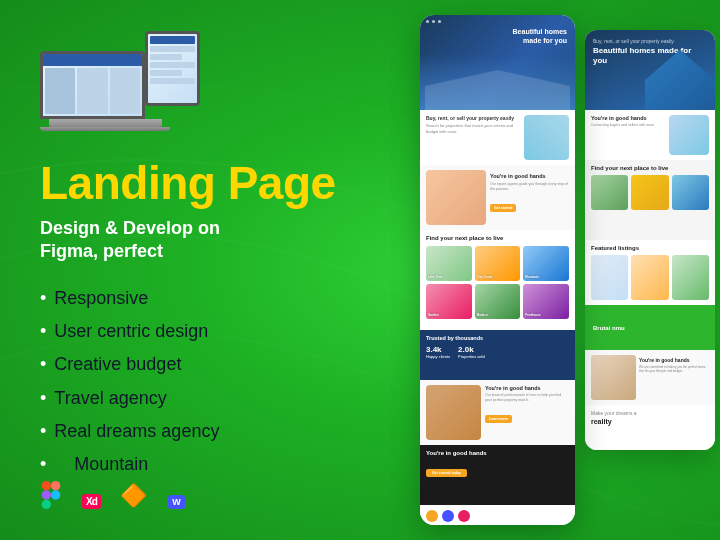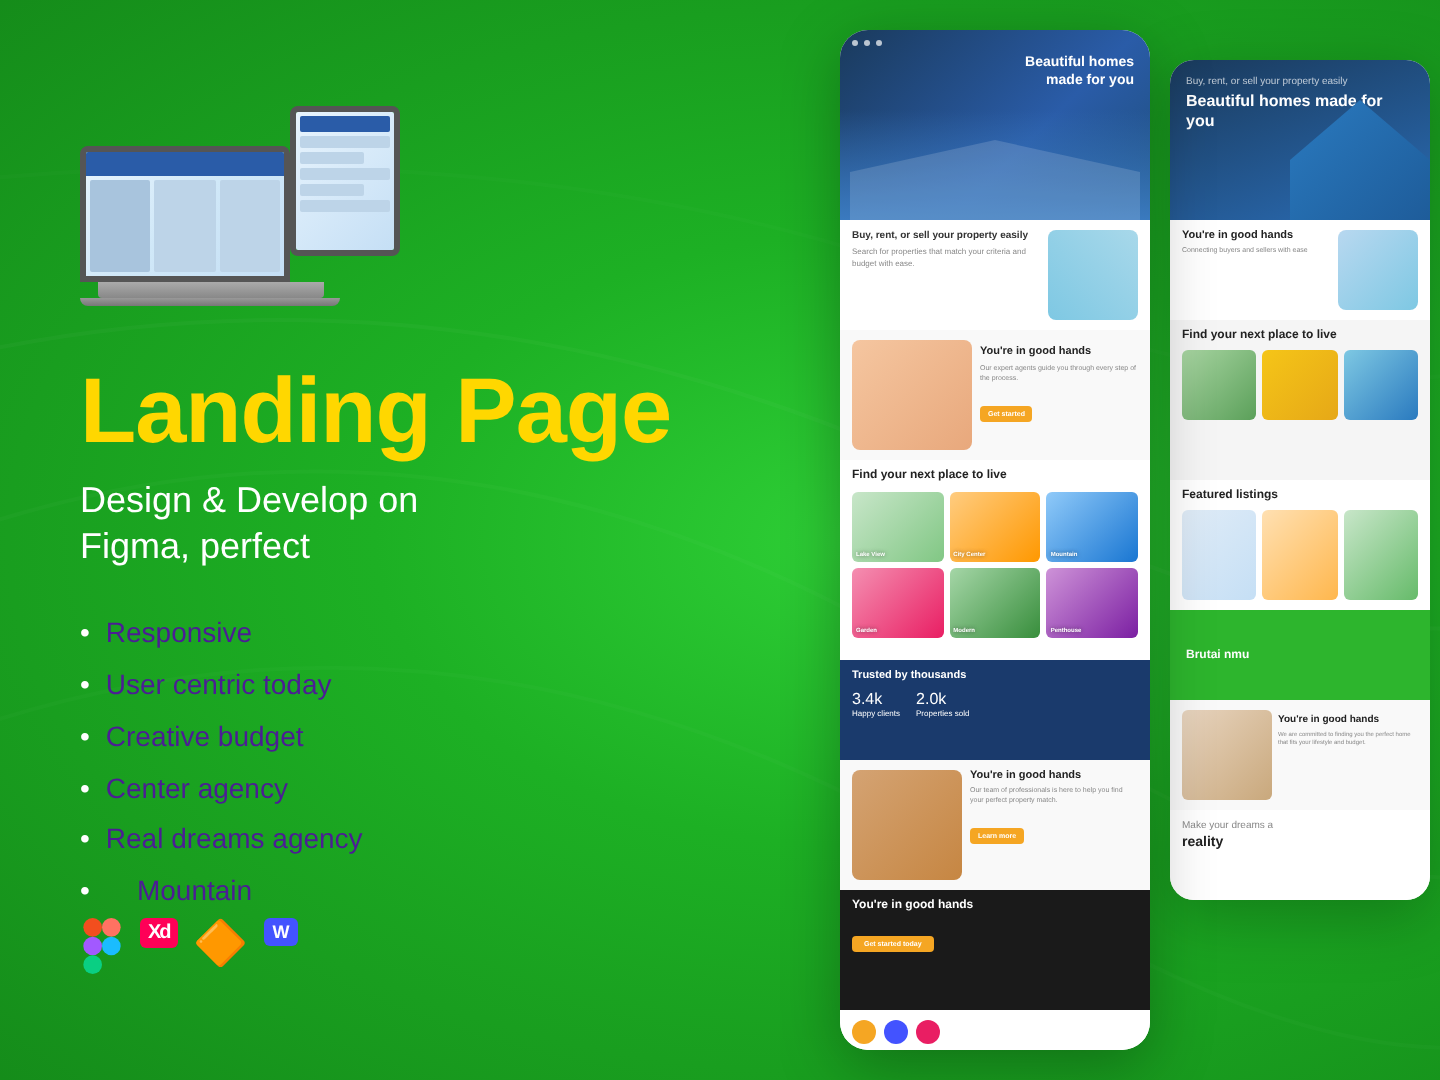--- a/index.html
+++ b/index.html
@@ -153,30 +153,30 @@
       font-size: 46px;
       font-weight: 900;
       color: #FFD700;
       line-height: 1.05;
       margin-bottom: 10px;
       letter-spacing: -0.5px;
     }
 
     .subtitle {
       font-size: 18px;
-      font-weight: 400;
+      font-weight: 700;
       color: #ffffff;
       line-height: 1.3;
       margin-bottom: 18px;
     }
 
     .features-list {
       list-style: none;
-      color: #4c1d95;
-      font-size: 14px;
+      color: #0f172a;
+      font-size: 18px;
       line-height: 1.85;
     }
 
     .features-list li::before {
       content: '•';
       margin-right: 8px;
       color: #ffffff;
     }
 
     
@@ -429,21 +429,21 @@
       gap: 8px;
     }
 
     .ph-stat {
       color: white;
       font-size: 4px;
     }
 
     .ph-stat-num {
       font-size: 8px;
-      font-weight: 400;
+      font-weight: 700;
       color: white;
       display: block;
     }
 
     
     .ph-sec6 {
       height: 65px;
       background: #f9f9f9;
       padding: 5px 6px;
       display: flex;
@@ -677,22 +677,22 @@
       background: white;
       padding: 5px 6px;
     }
 
     .ps-sec5-label { font-size: 5px; color: #888; margin-bottom: 2px; }
     .ps-sec5-title { font-size: 7px; font-weight: 700; color: #222; }
 
     
     .tools-row {
       display: flex;
-      align-items: flex-start;
-      gap: 8px;
+      align-items: flex-end;
+      gap: 20px;
     }
 
     .icon-xd-box {
       background: #FF0057;
       border-radius: 3px;
       padding: 2px 4px;
       font-size: 10px;
       font-weight: 900;
       color: white;
       letter-spacing: -1px;
@@ -757,23 +757,23 @@
 
   <h1 class="main-title">Landing Page</h1>
 
   <p class="subtitle">
     <span>Design &amp; Develop on</span><br>
     <span>Figma, perfect</span>
   </p>
 
   <ul class="features-list">
     <li>Responsive</li>
-    <li>User centric today</li>
+    <li>User centric design</li>
     <li>Creative budget</li>
-    <li>Center agency</li>
+    <li>Travel agency</li>
     <li>Real dreams agency</li>
     <li>
       &nbsp;&nbsp;&nbsp;<span>Mountain</span>
     </li>
   </ul>
 
   <div class="tools-row">
 
     <svg width="22" height="28" viewBox="0 0 38 57" xmlns="http://www.w3.org/2000/svg">
       <rect x="0" y="0" width="19" height="19" rx="9.5" fill="#F24E1E"></rect>

